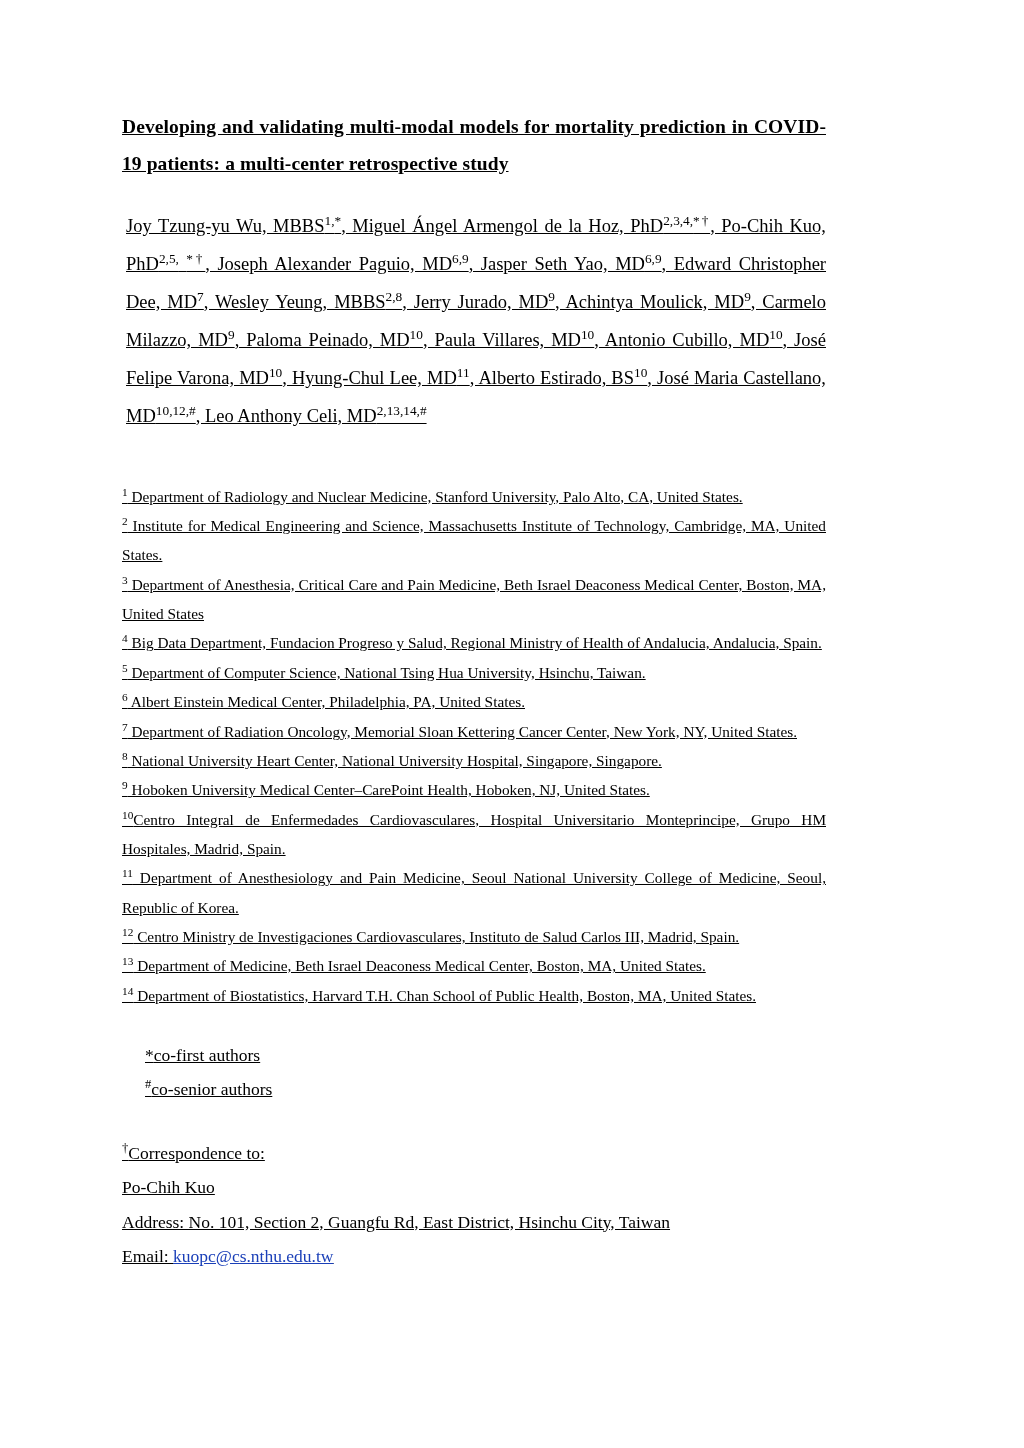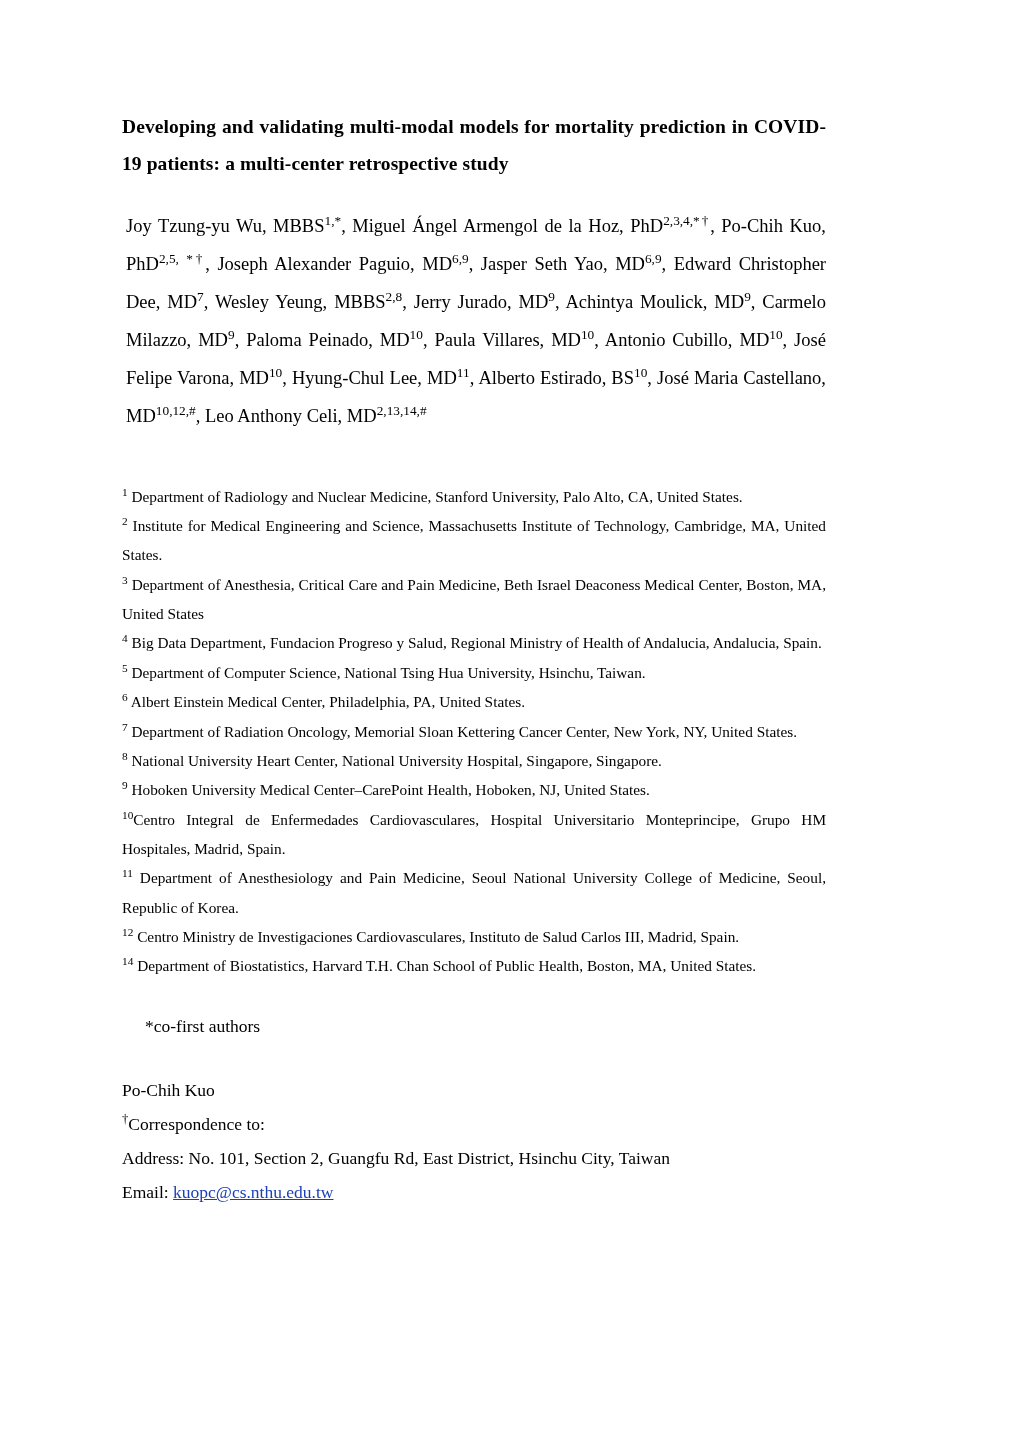--- a/index.html
+++ b/index.html
@@ -13,20 +13,21 @@
     font-family: "Liberation Serif", "DejaVu Serif", serif;
     color: #000000;
     overflow: hidden;
   }
   .page {
     position: relative;
     width: 948px;
     height: 1448px;
     box-sizing: border-box;
     padding: 108px 122px 0 122px;
+    text-decoration: underline;
   }
   .title {
     font-size: 19.5px;
     font-weight: bold;
     line-height: 1.9;
     text-align: justify;
     text-align-last: left;
     margin: 0 0 10px 0;
     letter-spacing: 0.1px;
   }
@@ -111,27 +112,29 @@
     <p class="aff-line justified"><sup>3</sup><span> Department of Anesthesia, Critical Care and Pain Medicine, Beth Israel Deaconess Medical Center, Boston, MA, United States</span></p>
     <p class="aff-line"><sup>4</sup><span> Big Data Department, Fundacion Progreso y Salud, Regional Ministry of Health of Andalucia, Andalucia, Spain.</span></p>
     <p class="aff-line"><sup>5</sup><span> Department of Computer Science, National Tsing Hua University, Hsinchu, Taiwan.</span></p>
     <p class="aff-line"><sup>6</sup><span> Albert Einstein Medical Center, Philadelphia, PA, United States.</span></p>
     <p class="aff-line"><sup>7</sup><span> Department of Radiation Oncology, Memorial Sloan Kettering Cancer Center, New York, NY, United States.</span></p>
     <p class="aff-line"><sup>8</sup><span> National University Heart Center, National University Hospital, Singapore, Singapore.</span></p>
     <p class="aff-line"><sup>9</sup><span> Hoboken University Medical Center–CarePoint Health, Hoboken, NJ, United States.</span></p>
     <p class="aff-line justified"><sup>10</sup><span>Centro Integral de Enfermedades Cardiovasculares, Hospital Universitario Monteprincipe, Grupo HM Hospitales, Madrid, Spain.</span></p>
     <p class="aff-line justified"><sup>11</sup><span> Department of Anesthesiology and Pain Medicine, Seoul National University College of Medicine, Seoul, Republic of Korea.</span></p>
     <p class="aff-line"><sup>12</sup><span> Centro Ministry de Investigaciones Cardiovasculares, Instituto de Salud Carlos III, Madrid, Spain.</span></p>
+    <p class="aff-line"><sup>13</sup><span> Department of Medicine, Beth Israel Deaconess Medical Center, Boston, MA, United States.</span></p>
     <p class="aff-line"><sup>14</sup><span> Department of Biostatistics, Harvard T.H. Chan School of Public Health, Boston, MA, United States.</span></p>
   </div>
 
   <div class="notes">
     <p><span>*</span><span>co-first authors</span></p>
+    <p><sup>#</sup><span>co-senior authors</span></p>
   </div>
 
   <div class="correspondence">
+    <p><sup>†</sup><span>Correspondence to:</span></p>
     <p>Po-Chih Kuo</p>
-    <p><sup>†</sup><span>Correspondence to:</span></p>
     <p>Address: No. 101, Section 2, Guangfu Rd, East District, Hsinchu City, Taiwan</p>
     <p><span>Email: </span><a class="email" href="#">kuopc@cs.nthu.edu.tw</a></p>
   </div>
 
 </div>
 
 </body></html>

